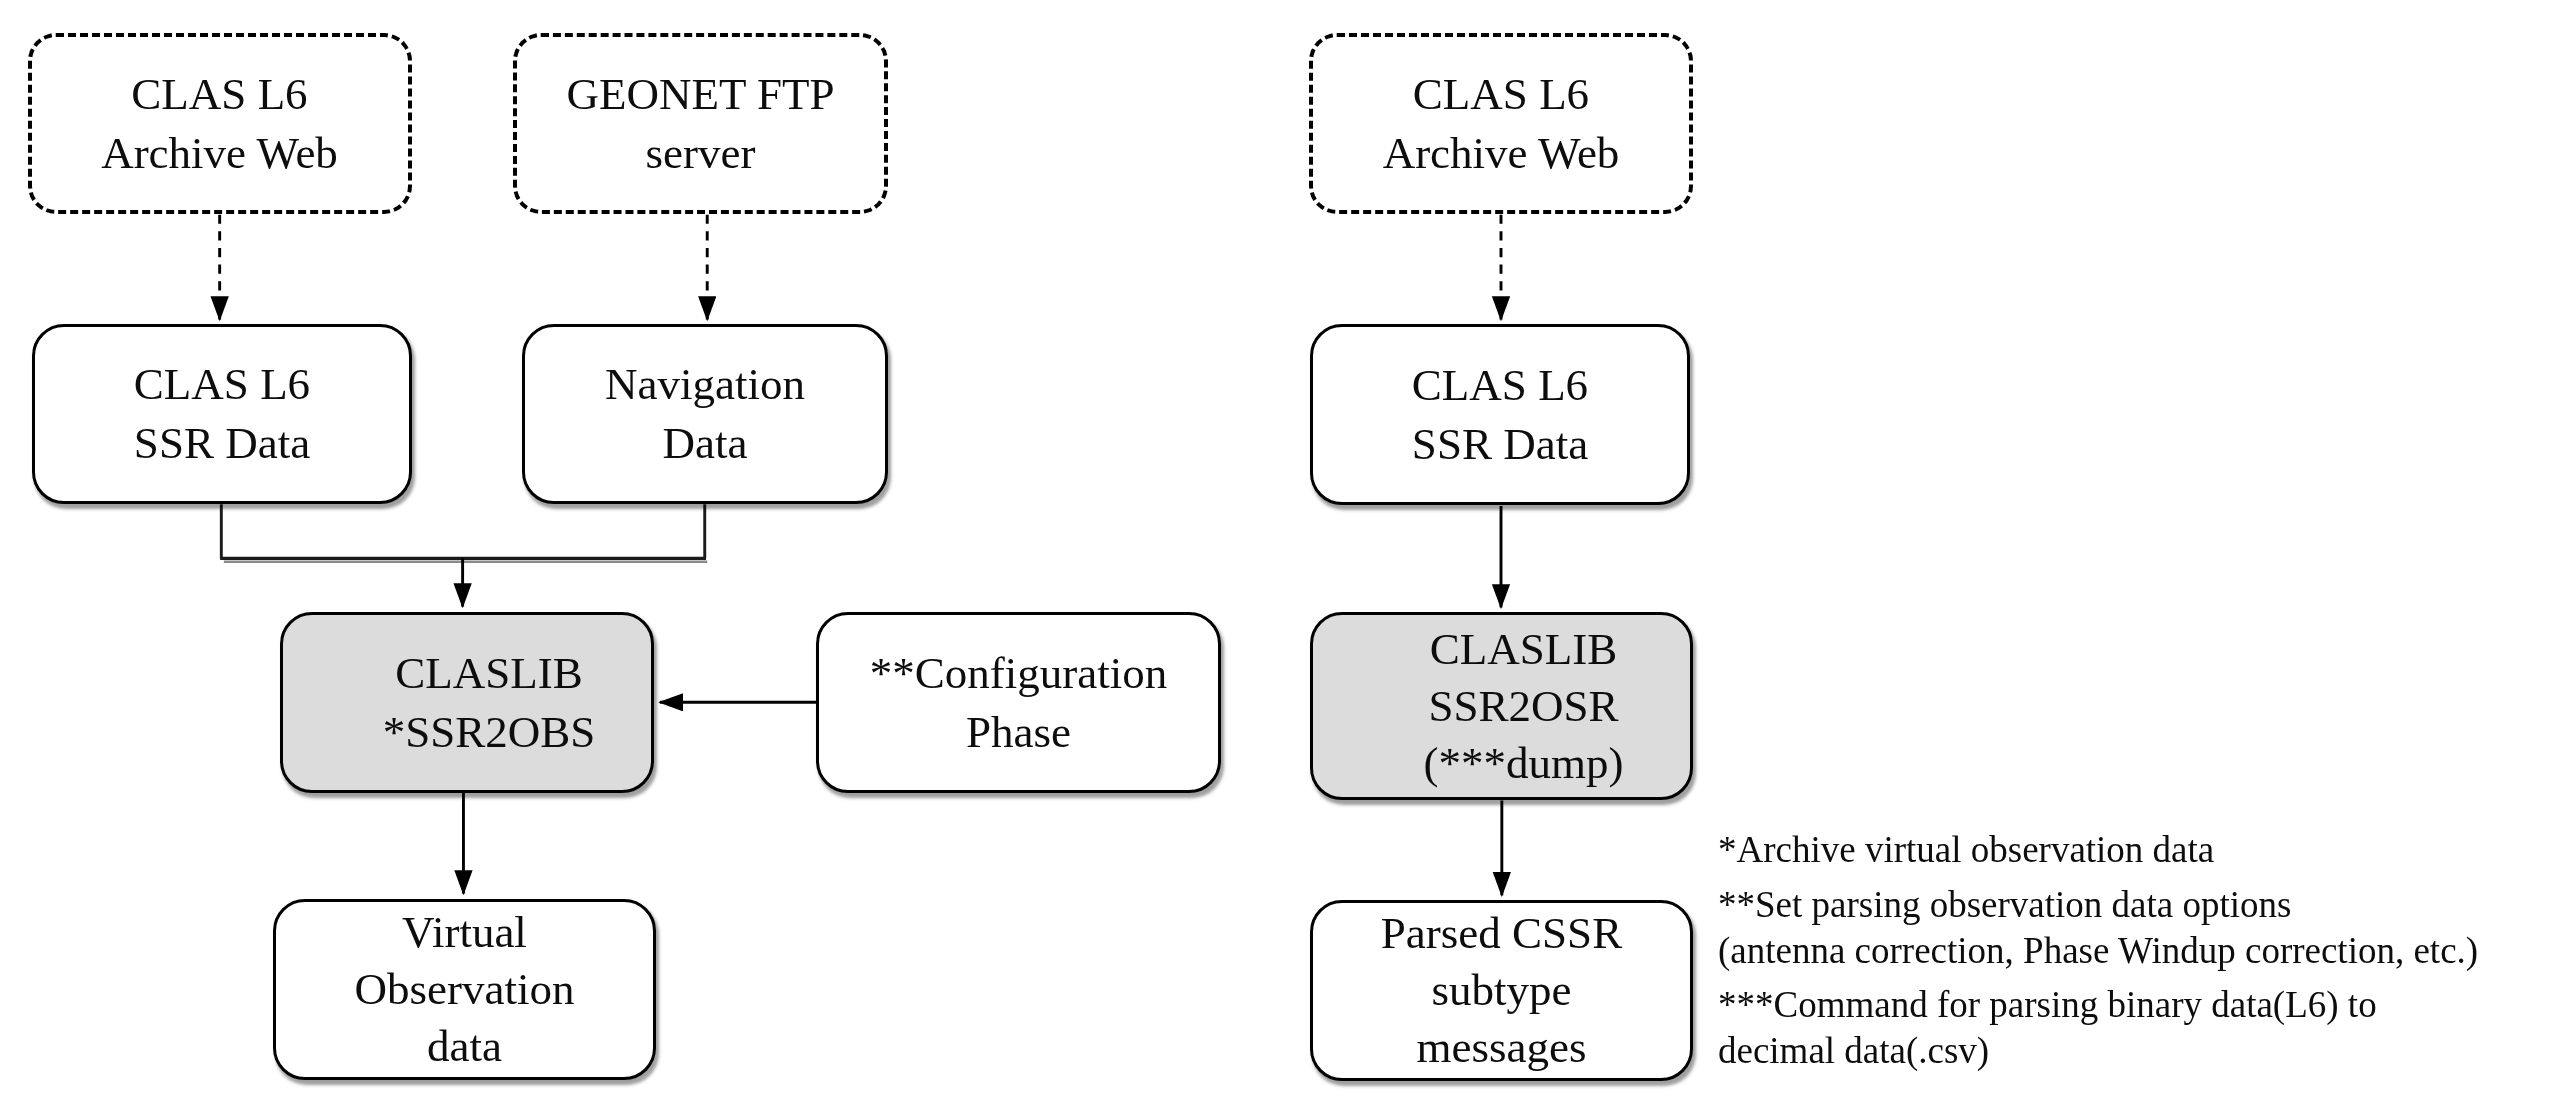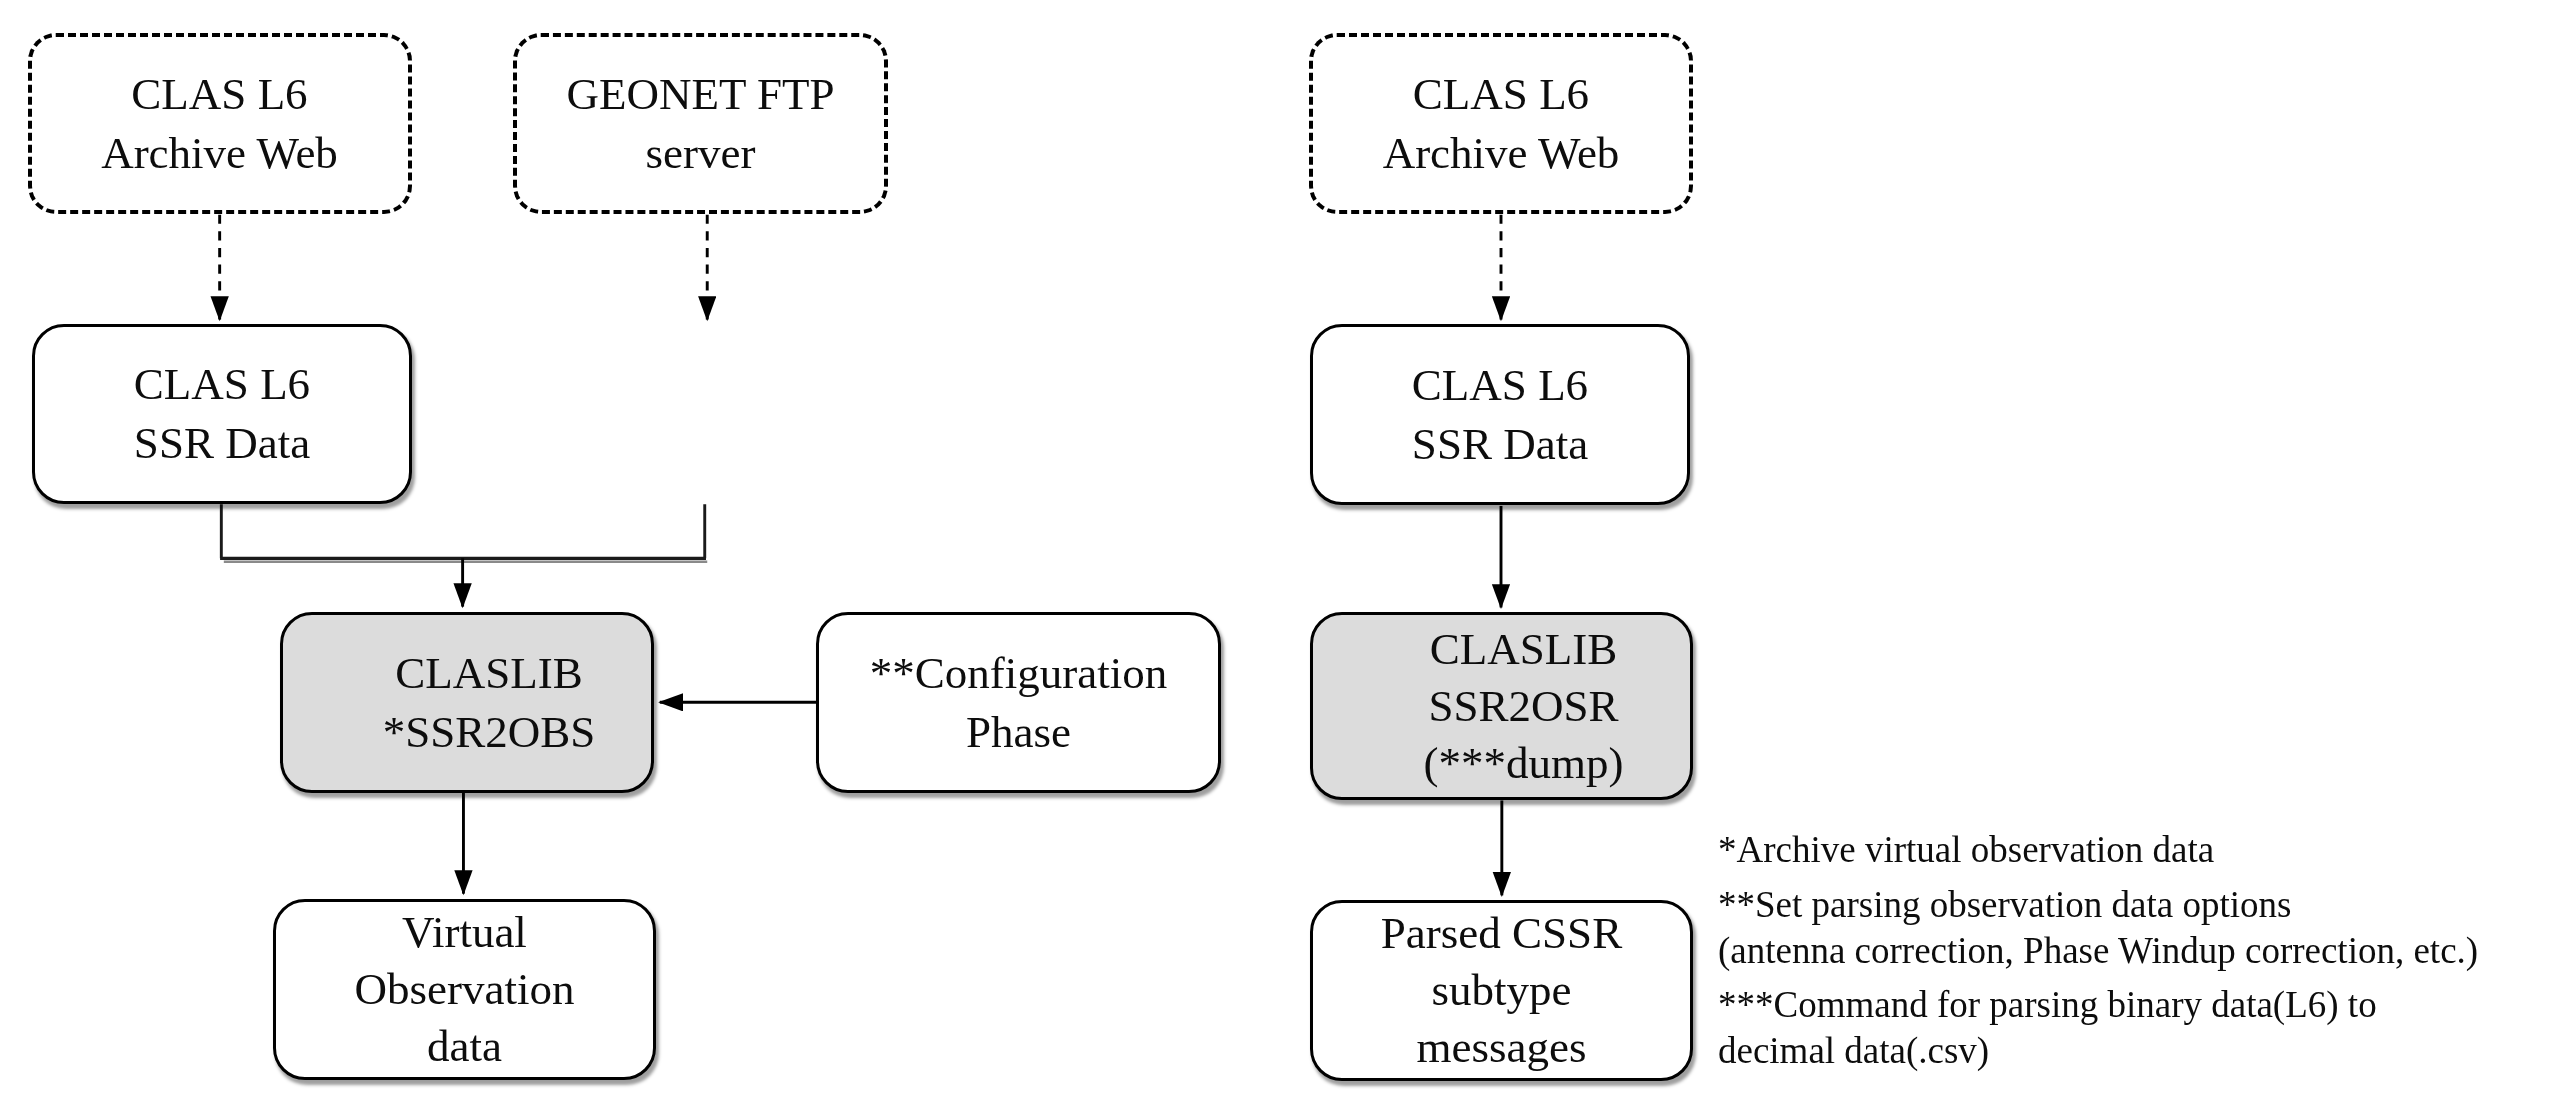--- a/index.html
+++ b/index.html
@@ -82,20 +82,24 @@
   <div class="box dashed" style="left:1309px;top:33px;width:384px;height:181px">
     <div>CLAS L6</div>
     <div>Archive Web</div>
   </div>
 
   <div class="box solid" style="left:32px;top:324px;width:380px;height:180px">
     <div>CLAS L6</div>
     <div>SSR Data</div>
   </div>
 
+  <div class="box solid" style="left:522px;top:324px;width:366px;height:180px">
+    <div>Navigation</div>
+    <div>Data</div>
+  </div>
 
   <div class="box solid" style="left:1310px;top:324px;width:380px;height:181px">
     <div>CLAS L6</div>
     <div>SSR Data</div>
   </div>
 
   <div class="box solid process" style="left:280px;top:612px;width:374px;height:181px">
     <div>CLASLIB</div>
     <div>*SSR2OBS</div>
   </div>

